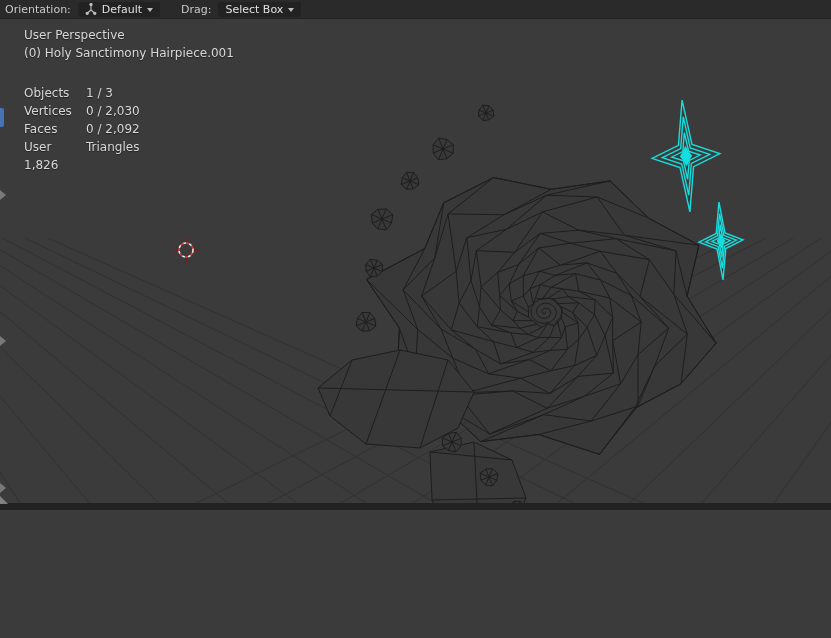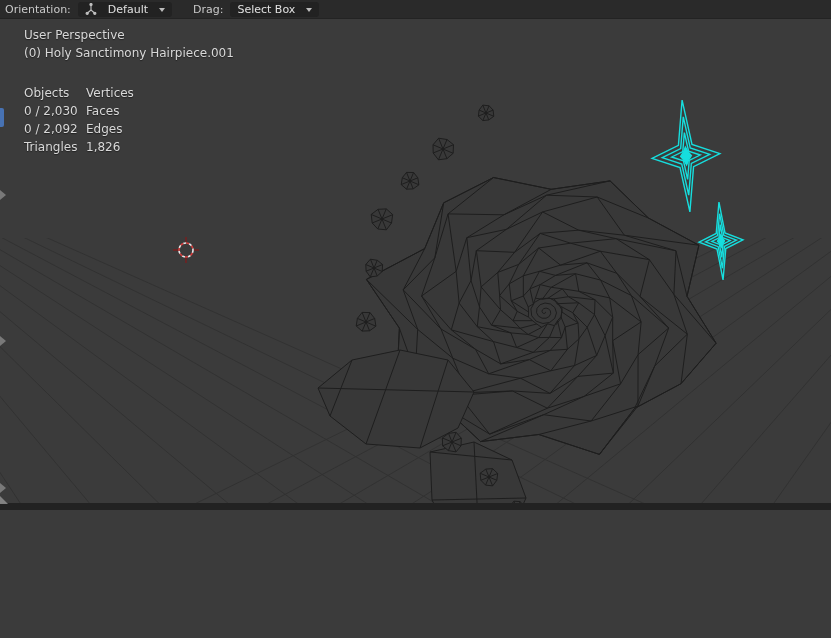--- a/index.html
+++ b/index.html
@@ -5,21 +5,21 @@
   *{margin:0;padding:0;box-sizing:border-box;}
   html,body{width:831px;height:638px;overflow:hidden;background:#3b3b3b;
     font-family:"DejaVu Sans","Liberation Sans",sans-serif;}
   #app{position:relative;width:831px;height:510px;background:#3b3b3b;overflow:hidden;}
 
   
   #topbar{position:absolute;top:0;left:0;right:0;height:19px;background:#2a2a2a;
     border-bottom:1px solid #232323;display:flex;align-items:center;gap:7px;
     padding:0 5px;z-index:6;}
   .hlabel{font-size:11px;color:#c9c9c9;white-space:nowrap;}
-  .dropdown{display:flex;align-items:center;gap:11px;background:#222222;border-radius:3px;
+  .dropdown{display:flex;align-items:center;gap:5px;background:#222222;border-radius:3px;
     height:15px;padding:0 7px;cursor:pointer;}
   .dropdown .val{font-size:11px;color:#e0e0e0;white-space:nowrap;}
   .chev{width:0;height:0;border-left:3px solid transparent;border-right:3px solid transparent;
     border-top:4px solid #bdbdbd;margin-top:1px;}
   .axis-ico{display:inline-flex;width:12px;height:12px;}
 
   
   #scene{position:absolute;top:0;left:0;z-index:1;}
 
   
@@ -342,25 +342,26 @@
         <line x1="186" y1="237" x2="186" y2="242" stroke="#7a1f1f" stroke-width="1.4"></line>
         <line x1="186" y1="258" x2="186" y2="263" stroke="#7a1f1f" stroke-width="1.4"></line>
       </g>
     </svg>
 
   <div id="overlay">
     <div class="line">User Perspective</div>
     <div class="line">(0) Holy Sanctimony Hairpiece.001</div>
     <div id="stats">
       <span>Objects</span>
+      <span>1 / 3</span>
       <span>Vertices</span>
       <span>0 / 2,030</span>
       <span>Faces</span>
       <span>0 / 2,092</span>
-      <span>Edges</span>
+      <span>User</span>
       <span>Triangles</span>
       <span>1,826</span>
     </div>
   </div>
 
   <div id="blue-tab"></div>
   <div class="edge-tri t1"></div>
   <div class="edge-tri t2"></div>
   <div class="edge-tri t3"></div>
 

